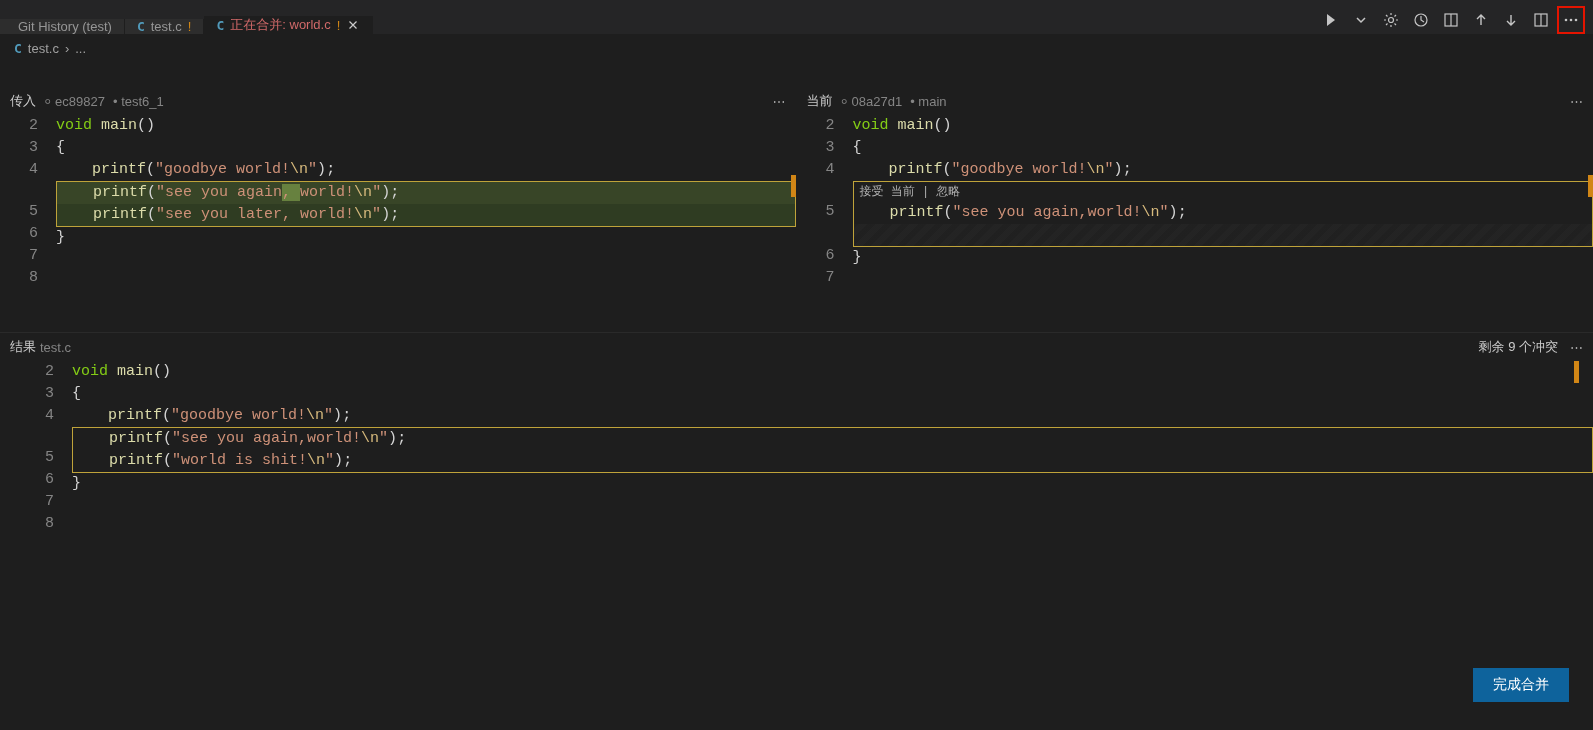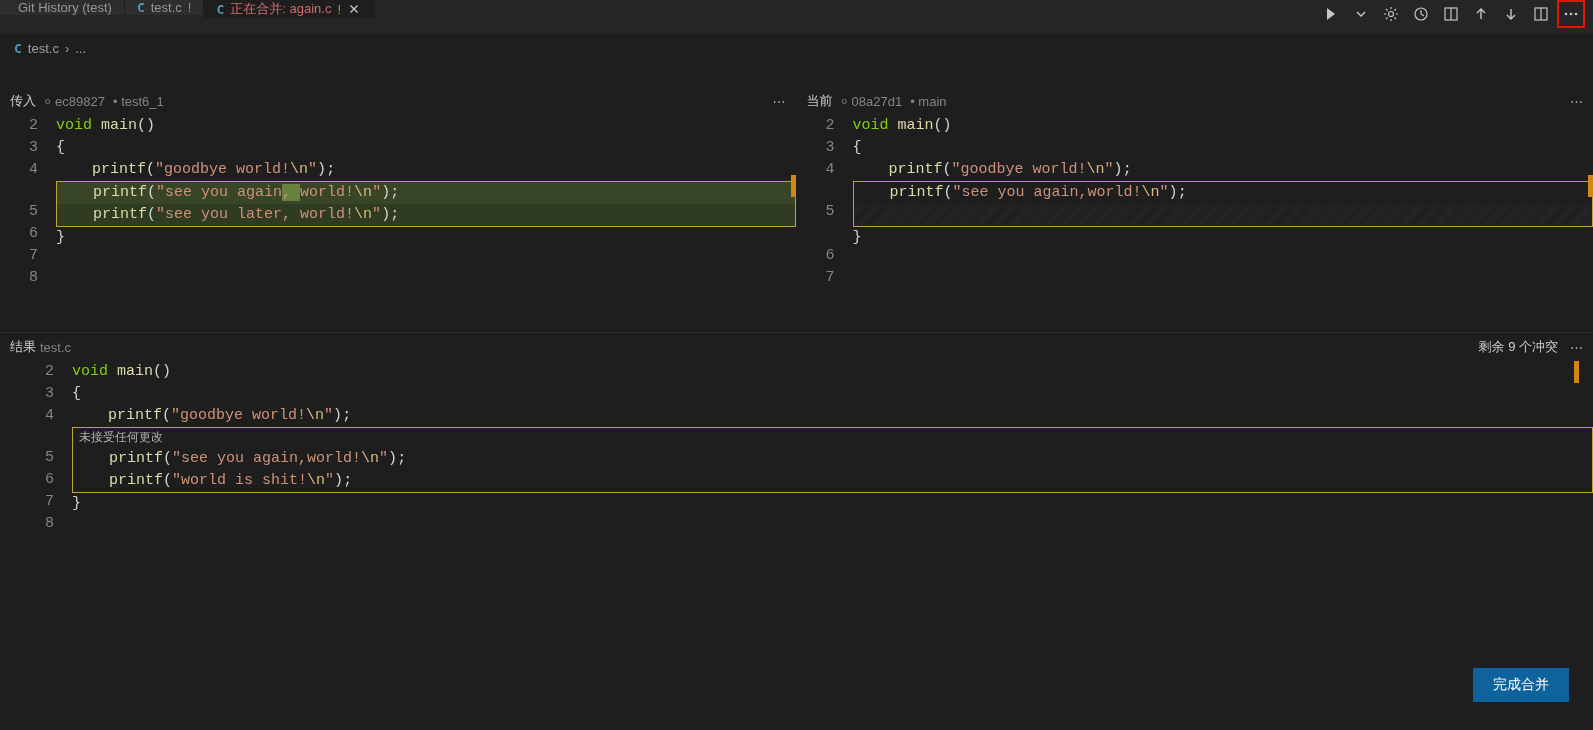--- a/index.html
+++ b/index.html
@@ -9,21 +9,21 @@
     font-family: "Segoe UI", Tahoma, sans-serif;
     font-size: 13px;
     width: 1593px;
     height: 730px;
     overflow: hidden;
   }
   .tabs-bar {
     height: 35px;
     background: #252526;
     display: flex;
-    align-items: flex-start;
+    align-items: flex-end;
     border-bottom: 1px solid #1e1e1e;
   }
   .tab {
     display: flex;
     align-items: center;
     padding: 0 12px;
     background: #2d2d2d;
     border-right: 1px solid #1e1e1e;
     color: #969696;
     gap: 6px;
@@ -190,21 +190,21 @@
     </span>
     <span>Git History (test)</span>
   </div>
   <div class="tab">
     <span class="c-badge">C</span>
     <span>test.c</span>
     <span class="modified">!</span>
   </div>
   <div class="tab active">
     <span class="c-badge">C</span>
-    <span class="tab-title-red">正在合并: again.c</span>
+    <span class="tab-title-red">正在合并: world.c</span>
     <span class="modified">!</span>
     <span class="close">
       <svg viewBox="0 0 16 16" stroke="currentColor" stroke-width="1.4">
           <path d="M4 4l8 8M12 4l-8 8"></path>
         </svg>
     </span>
   </div>
   <div class="tabs-right">
     <div class="icon-btn">
         <svg viewBox="0 0 16 16" fill="currentColor">
@@ -318,20 +318,21 @@
           <div class="line">5</div>
           <div class="line"> </div>
           <div class="line">6</div>
           <div class="line">7</div>
         </div>
       <div class="code-lines" id="current-lines">
           <div class="line"><span class="kw-void">void </span><span class="fn">main</span><span class="paren">()</span></div>
           <div class="line"><span class="brace">{</span></div>
           <div class="line">    <span class="fn">printf</span><span class="paren">(</span><span class="str">"goodbye world!</span><span class="esc">\n</span><span class="str">"</span><span class="paren">)</span><span class="punct">;</span></div>
           <div class="conflict-box">
+            <div class="conflict-actions">接受 当前 | 忽略</div>
             <div class="line ">    <span class="fn">printf</span><span class="paren">(</span><span class="str">"see you again,world!</span><span class="esc">\n</span><span class="str">"</span><span class="paren">)</span><span class="punct">;</span></div>
             <div class="current-strike"></div>
           </div>
           <div class="line"><span class="brace">}</span></div>
           <div class="line"></div>
         </div>
       <div class="marker-right" style="top:60px;height:22px;"></div>
     </div>
   </div>
 </div>
@@ -354,21 +355,20 @@
         <div class="line">5</div>
         <div class="line">6</div>
         <div class="line">7</div>
         <div class="line">8</div>
       </div>
     <div class="code-lines" id="result-lines">
         <div class="line"><span class="kw-void">void </span><span class="fn">main</span><span class="paren">()</span></div>
         <div class="line"><span class="brace">{</span></div>
         <div class="line">    <span class="fn">printf</span><span class="paren">(</span><span class="str">"goodbye world!</span><span class="esc">\n</span><span class="str">"</span><span class="paren">)</span><span class="punct">;</span></div>
         <div class="conflict-box">
-          <div class="conflict-actions">未接受任何更改</div>
           <div class="line ">    <span class="fn">printf</span><span class="paren">(</span><span class="str">"see you again,world!</span><span class="esc">\n</span><span class="str">"</span><span class="paren">)</span><span class="punct">;</span></div>
           <div class="line ">    <span class="fn">printf</span><span class="paren">(</span><span class="str">"world is shit!</span><span class="esc">\n</span><span class="str">"</span><span class="paren">)</span><span class="punct">;</span></div>
         </div>
         <div class="line"><span class="brace">}</span></div>
         <div class="line"></div>
       </div>
     <div class="marker-right" style="top:0px;height:22px;right:14px;"></div>
   </div>
   <button class="complete-btn">完成合并</button>
   <div class="scrollbar-bottom"></div>

